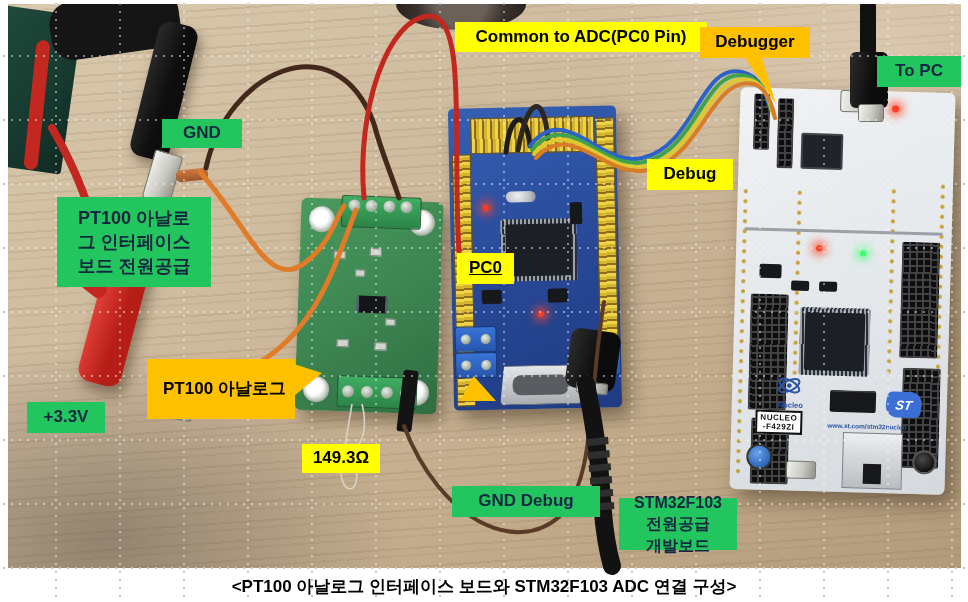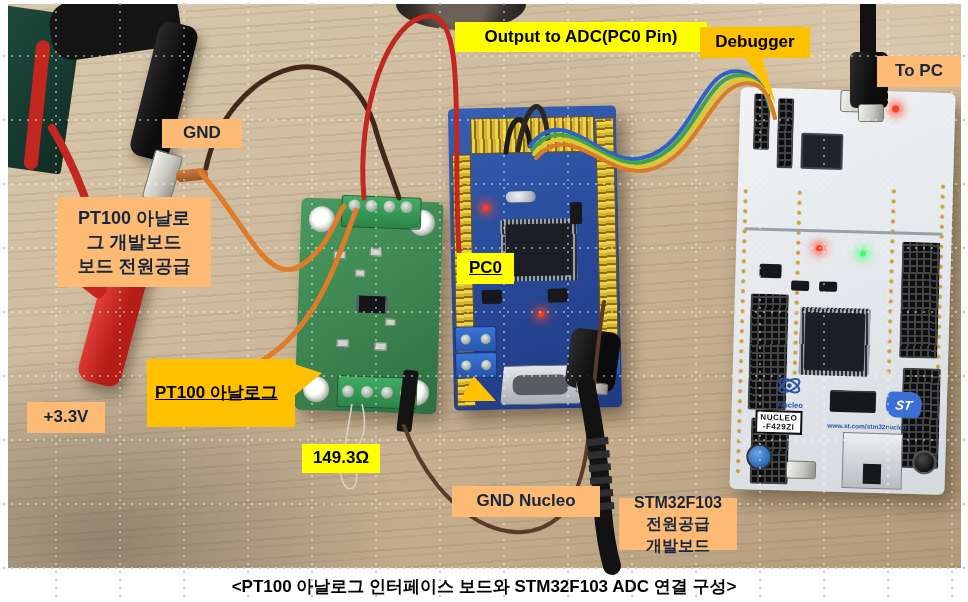--- a/index.html
+++ b/index.html
@@ -21,21 +21,21 @@
   .photo-dots{position:absolute;inset:0;z-index:55;pointer-events:none;opacity:.5;
     background-image:
       radial-gradient(circle,rgba(255,255,255,.9) .8px,transparent 1.1px),
       radial-gradient(circle,rgba(255,255,255,.9) .8px,transparent 1.1px);
     background-size:64px 8px,8px 64px;background-position:16px 20px,16px 20px;}
   .abs{position:absolute;}
   
   .lbl{position:absolute;z-index:50;font-weight:bold;display:flex;flex-direction:column;
        align-items:center;justify-content:center;text-align:center;line-height:1.35;}
   .lbl-yellow{background:#ffff00;color:#000;}
-  .lbl-cyan{background:#fdba74;color:#142741;}
+  .lbl-cyan{background:#22c55e;color:#142741;}
   .lbl-orange{background:#ffc000;color:#000;}
   .tail{position:absolute;z-index:49;background:#ffc000;}
   #caption{position:absolute;left:0;top:570px;width:968px;height:32px;z-index:10;
            display:flex;align-items:center;justify-content:center;
            font-weight:bold;font-size:17px;color:#000;}
   
   .board{position:absolute;z-index:10;}
   
   #green-board{left:290px;top:196px;width:142px;height:212px;transform:rotate(2deg);
     background:linear-gradient(145deg,#4a9a5e,#3c8350 55%,#2f6e41);border-radius:6px;
@@ -279,64 +279,67 @@
     <path d="M506,152 C510,112 526,108 530,146" stroke="#1c1c1c" stroke-width="5" fill="none" stroke-linecap="round"></path>
     <path d="M518,150 C528,96 544,92 548,140" stroke="#2e2620" stroke-width="5" fill="none" stroke-linecap="round"></path>
 
     <path d="M530,146 C565,100 600,168 642,158 C696,146 700,62 742,72 C760,76 766,92 769,106" stroke="#2f62c8" stroke-width="4" fill="none" stroke-linecap="round"></path>
     <path d="M532,150 C567,106 602,172 644,162 C698,150 704,66 746,76 C762,80 768,96 771,110" stroke="#3fa34d" stroke-width="4" fill="none" stroke-linecap="round"></path>
     <path d="M534,154 C569,112 604,176 646,166 C700,154 708,70 750,80 C764,84 770,100 773,114" stroke="#ddc832" stroke-width="4" fill="none" stroke-linecap="round"></path>
     <path d="M536,158 C571,118 606,180 648,170 C702,158 712,74 754,84 C766,88 772,104 775,118" stroke="#d87c28" stroke-width="4" fill="none" stroke-linecap="round"></path>
   </svg>
 
   <div class="lbl lbl-yellow" style="left:455px;top:22px;width:252px;height:30px;font-size:17px;">
-    <span>Output to ADC(PC0 Pin)</span>
+    <span>Common to ADC(PC0 Pin)</span>
   </div>
 
   <div class="lbl lbl-orange" style="left:700px;top:27px;width:110px;height:31px;font-size:17px;">
     <span>Debugger</span>
   </div>
   <div class="tail" style="left:742px;top:57px;width:34px;height:47px;clip-path:polygon(8% 0,58% 0,100% 100%);"></div>
 
   <div class="lbl lbl-cyan" style="left:877px;top:56px;width:84px;height:31px;font-size:17px;">
     <span>To PC</span>
   </div>
 
   <div class="lbl lbl-cyan" style="left:162px;top:119px;width:80px;height:29px;font-size:17px;">
     <span>GND</span>
   </div>
 
+  <div class="lbl lbl-yellow" style="left:647px;top:159px;width:86px;height:31px;font-size:17px;">
+    <span>Debug</span>
+  </div>
 
   <div class="lbl lbl-cyan" style="left:57px;top:197px;width:154px;height:90px;font-size:18px;">
     <span style="display:block;">PT100 아날로</span>
-    <span style="display:block;">그 개발보드</span>
+    <span style="display:block;">그 인터페이스</span>
     <span style="display:block;">보드 전원공급</span>
   </div>
 
   <div class="lbl lbl-yellow" style="left:457px;top:253px;width:57px;height:31px;font-size:17px;text-decoration:underline;">
     <span>PC0</span>
   </div>
 
-  <div class="lbl lbl-orange" style="left:147px;top:359px;width:148px;height:68px;font-size:17px;align-items:flex-start;padding-left:8px;text-align:left;box-sizing:border-box;text-decoration:underline;">
+  <div class="lbl lbl-orange" style="left:147px;top:359px;width:148px;height:60px;font-size:17px;align-items:flex-start;padding-left:16px;text-align:left;box-sizing:border-box;">
     <span style="display:block;">PT100 아날로그</span>
   </div>
   <div class="tail" style="left:294px;top:364px;width:28px;height:32px;clip-path:polygon(0 0,100% 28%,0 100%);"></div>
 
   <div class="lbl lbl-cyan" style="left:27px;top:402px;width:78px;height:31px;font-size:17px;">
     <span>+3.3V</span>
   </div>
 
   <div class="lbl lbl-yellow" style="left:302px;top:444px;width:78px;height:29px;font-size:17px;">
     <span>149.3Ω</span>
   </div>
 
   <div class="tail" style="left:460px;top:376px;width:36px;height:25px;clip-path:polygon(38% 0,100% 100%,0 100%);"></div>
 
   <div class="lbl lbl-cyan" style="left:452px;top:486px;width:148px;height:31px;font-size:17px;">
-    <span>GND Nucleo</span>
+    <span>GND Debug</span>
   </div>
 
   <div class="lbl lbl-cyan" style="left:619px;top:498px;width:118px;height:52px;font-size:16px;">
     <span style="display:block;">STM32F103</span>
     <span style="display:block;">전원공급</span>
     <span style="display:block;">개발보드</span>
   </div>
 
   <div id="caption">
     <span>&lt;PT100 아날로그 인터페이스 보드와 STM32F103 ADC 연결 구성&gt;</span>

